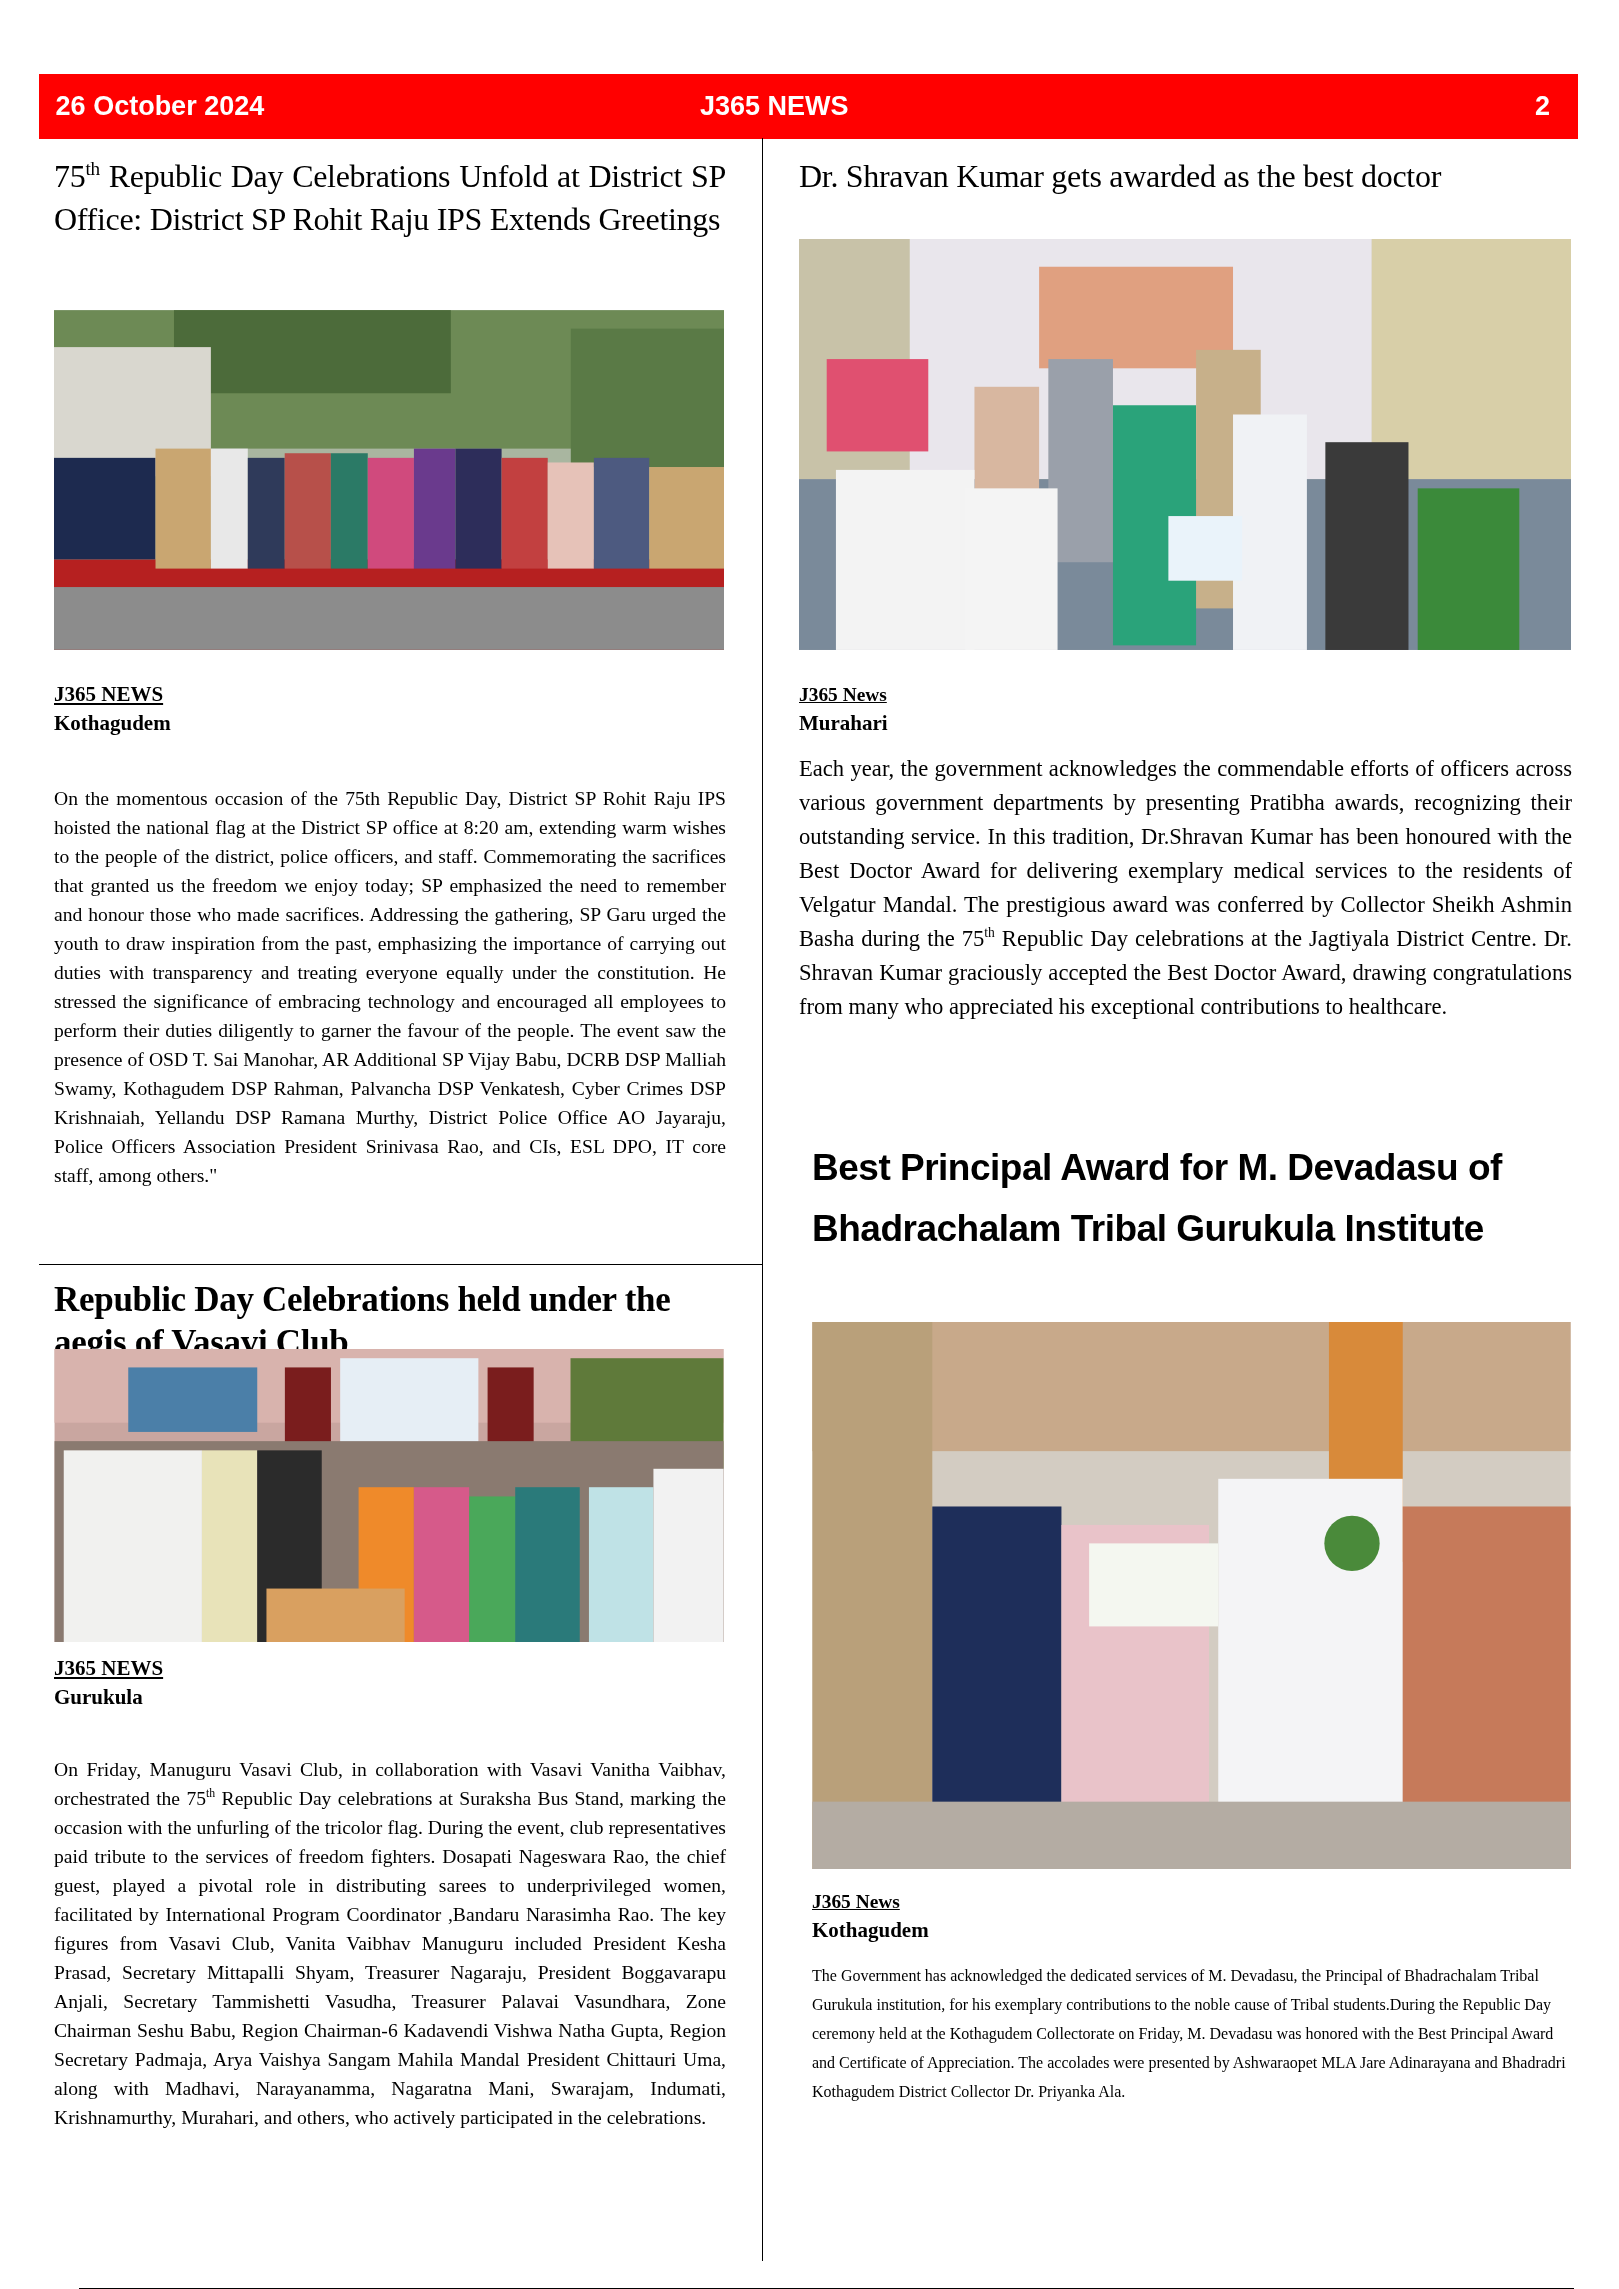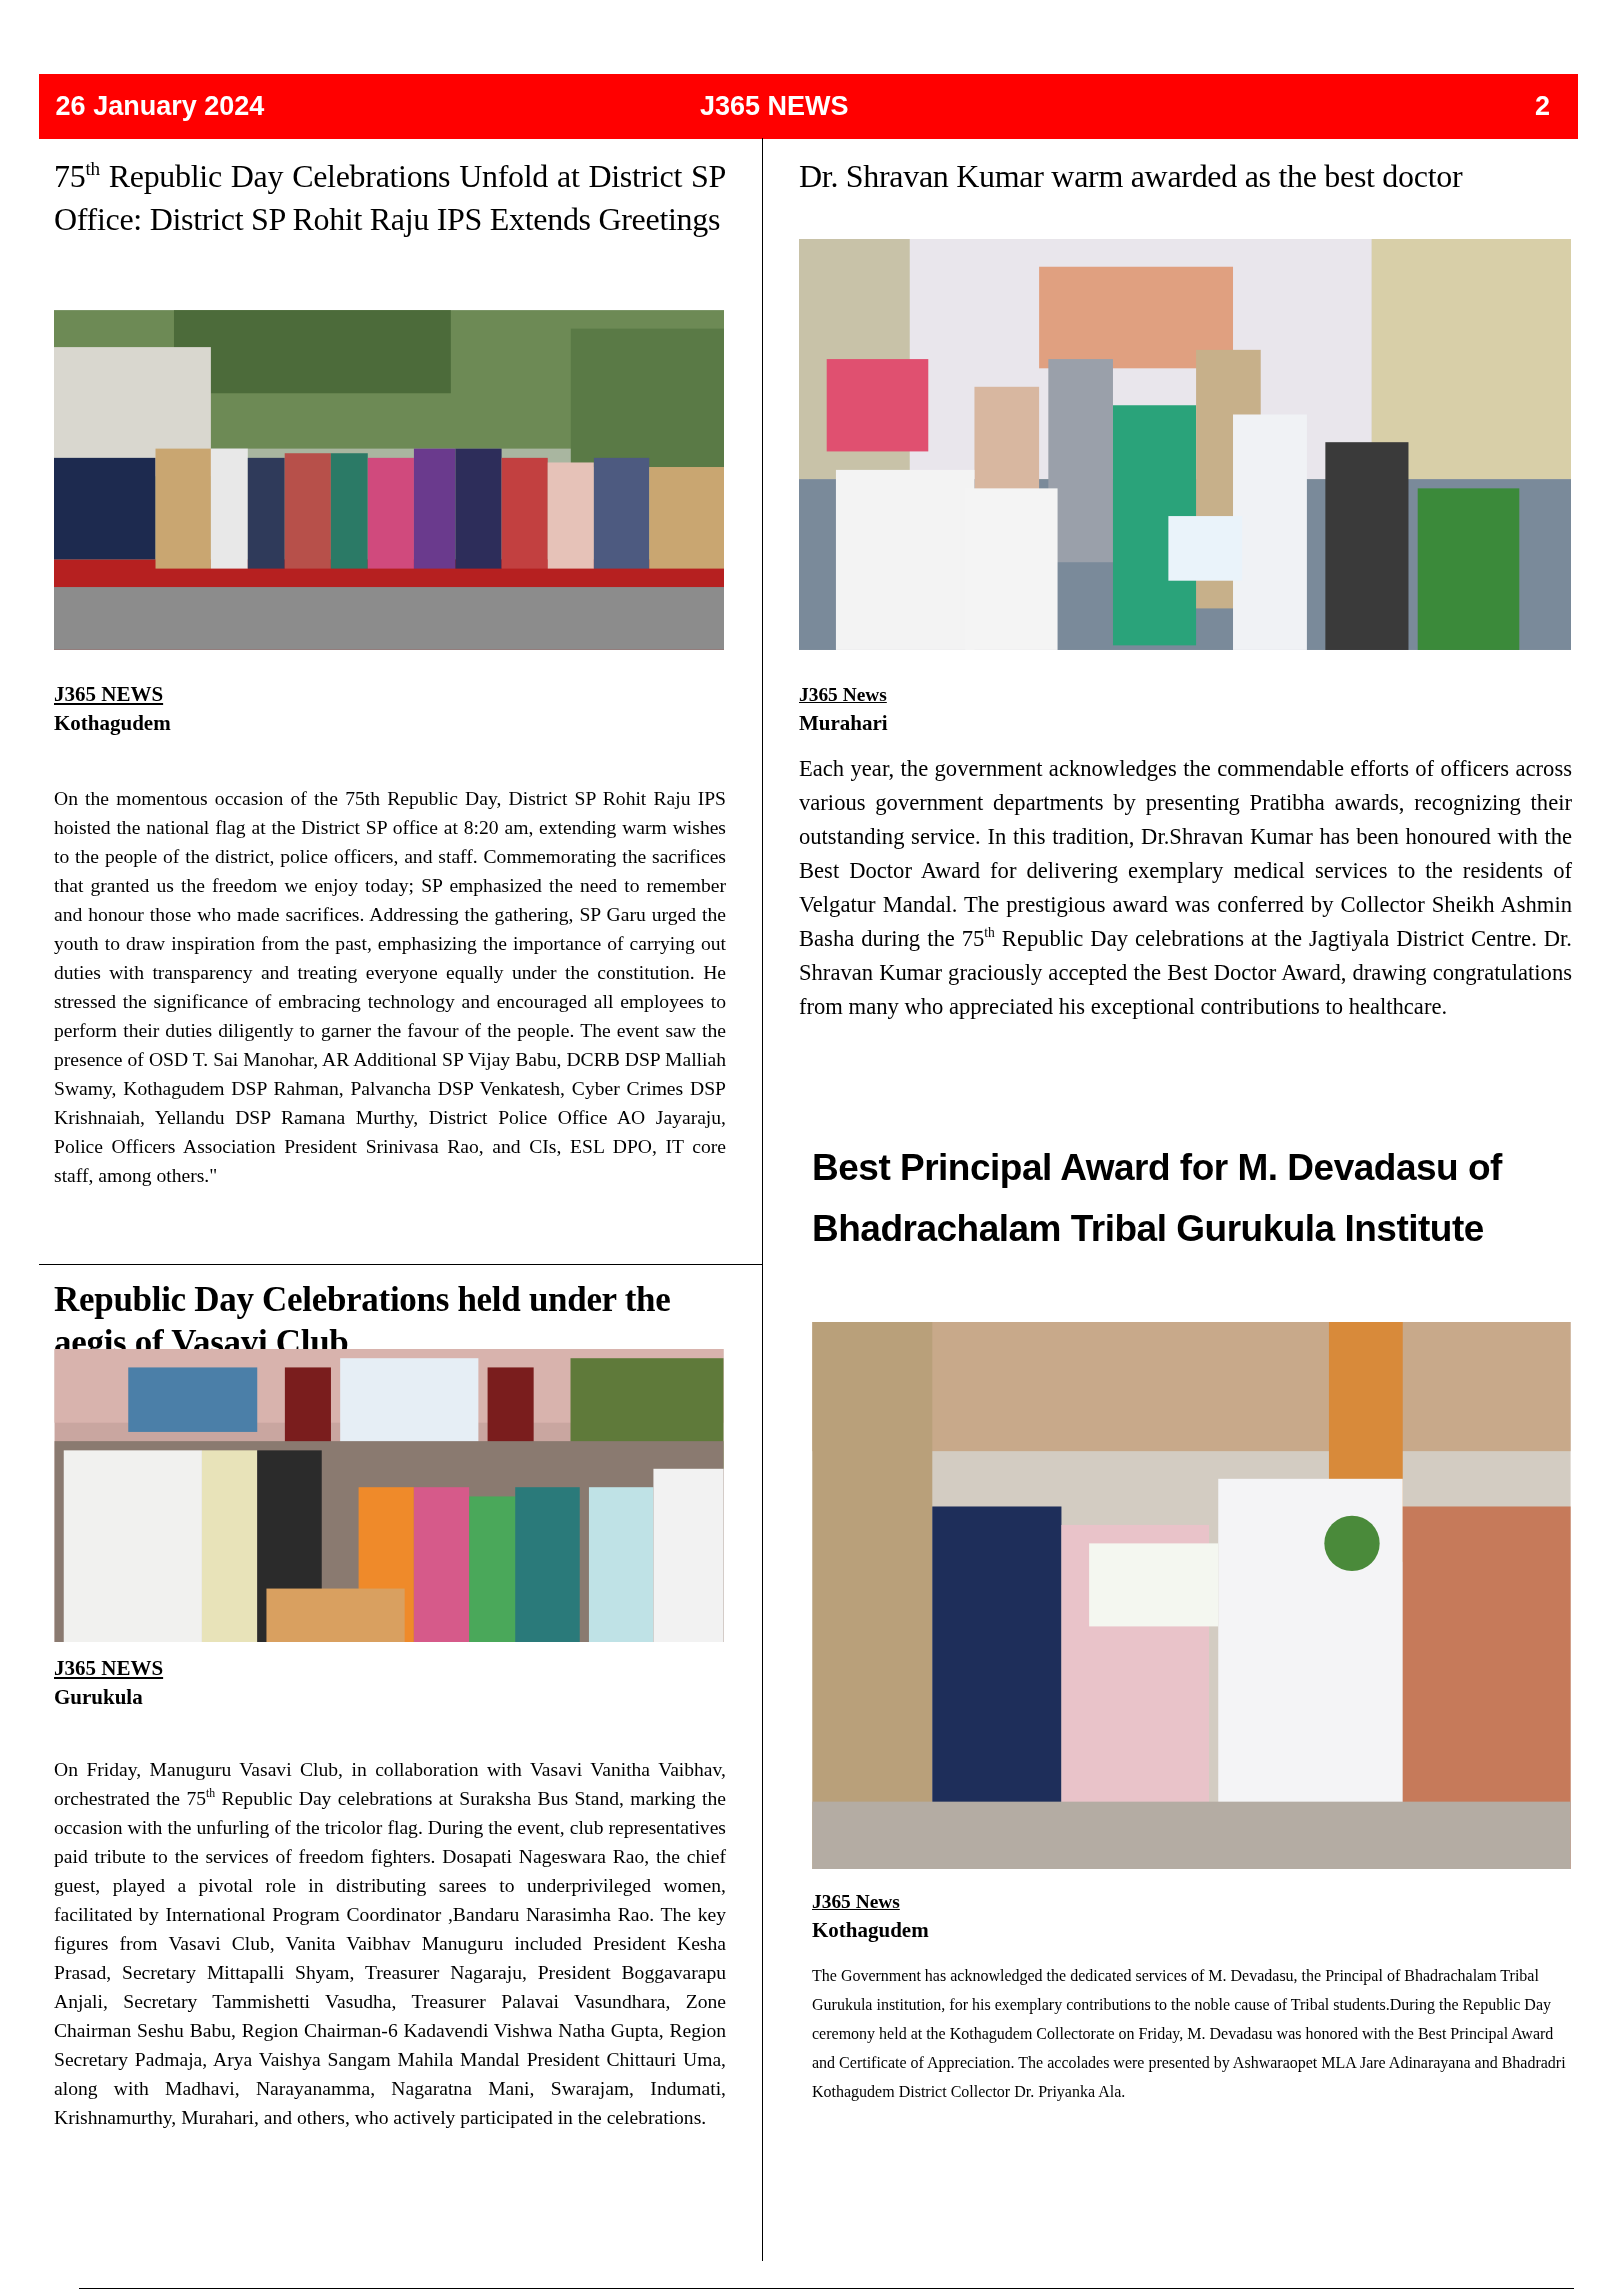--- a/index.html
+++ b/index.html
@@ -21,21 +21,21 @@
   .place { font-weight:bold; font-size:21px; line-height:29px; margin:0; }
   .body { font-size:19.6px; line-height:29px; text-align:justify; margin:0; }
   .body.large { font-size:22.6px; line-height:34px; }
   .body.left { text-align:left; font-size:16px; line-height:29px; }
   sup { font-size:60%; line-height:0; }
 </style>
 </head>
 <body>
 
 <div class="banner">
-  <span class="date">26 January 2024</span>
+  <span class="date">26 October 2024</span>
   <span class="title">J365 NEWS</span>
   <span class="page">2</span>
 </div>
 
 <div class="vline"></div>
 
 <div class="art" style="left:54px; top:155px; width:672px;">
   <h1 class="headline-serif"><span>75</span><sup>th</sup><span> Republic Day Celebrations Unfold at District SP Office: District SP Rohit Raju IPS Extends Greetings</span></h1>
 </div>
 <div class="photo" style="left:54px; top:310px; width:670px; height:340px;">
@@ -101,21 +101,21 @@
 </div>
 <div class="art" style="left:54px; top:1654px; width:672px;">
   <p class="source">J365 NEWS</p>
   <p class="place">Gurukula</p>
 </div>
 <div class="art" style="left:54px; top:1755px; width:672px;">
   <p class="body"><span>On Friday, Manuguru Vasavi Club, in collaboration with Vasavi Vanitha Vaibhav, orchestrated the 75</span><sup>th</sup><span> Republic Day celebrations at Suraksha Bus Stand, marking the occasion with the unfurling of the tricolor flag. During the event, club representatives paid tribute to the services of freedom fighters. Dosapati Nageswara Rao, the chief guest, played a pivotal role in distributing sarees to underprivileged women, facilitated by International Program Coordinator ,Bandaru Narasimha Rao. The key figures from Vasavi Club, Vanita Vaibhav Manuguru included President Kesha Prasad, Secretary Mittapalli Shyam, Treasurer Nagaraju, President Boggavarapu Anjali, Secretary Tammishetti Vasudha, Treasurer Palavai Vasundhara, Zone Chairman Seshu Babu, Region Chairman-6 Kadavendi Vishwa Natha Gupta, Region Secretary Padmaja, Arya Vaishya Sangam Mahila Mandal President Chittauri Uma, along with Madhavi, Narayanamma, Nagaratna Mani, Swarajam, Indumati, Krishnamurthy, Murahari, and others, who actively participated in the celebrations.</span></p>
 </div>
 
 <div class="art" style="left:799px; top:155px; width:784px;">
-  <h1 class="headline-serif" style="text-align:left; white-space:nowrap;">Dr. Shravan Kumar warm awarded as the best doctor</h1>
+  <h1 class="headline-serif" style="text-align:left; white-space:nowrap;">Dr. Shravan Kumar gets awarded as the best doctor</h1>
 </div>
 <div class="photo" style="left:799px; top:239px; width:772px; height:411px;">
   <svg width="772" height="411" viewBox="0 0 836 445">
     <rect width="836" height="445" fill="#d6d0c4"></rect>
     <rect x="0" y="0" width="120" height="260" fill="#c8c2a8"></rect>
     <rect x="620" y="0" width="216" height="260" fill="#d8cfa8"></rect>
     <rect x="120" y="0" width="500" height="260" fill="#e9e6ec"></rect>
     <rect x="260" y="30" width="210" height="110" fill="#e0a080"></rect>
     <rect x="0" y="260" width="836" height="185" fill="#7a8a9a"></rect>
     <rect x="30" y="130" width="110" height="100" fill="#e05070"></rect>

